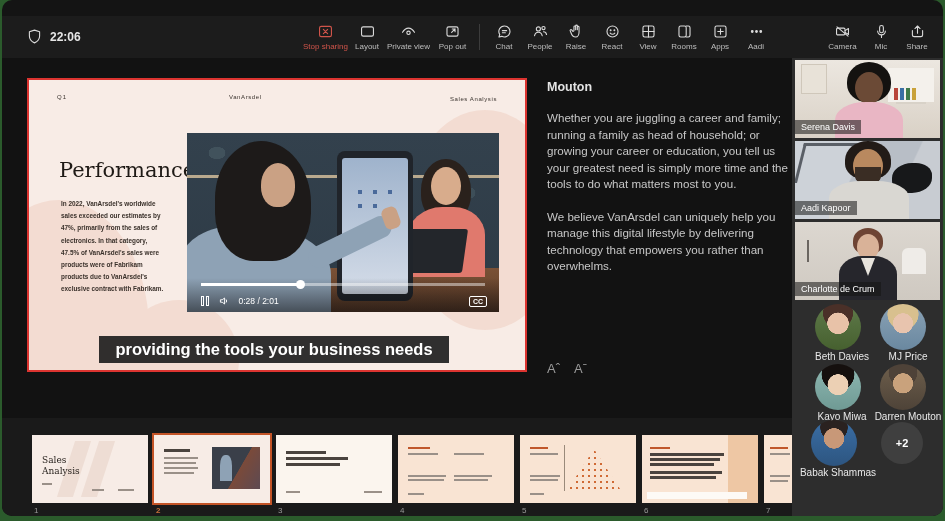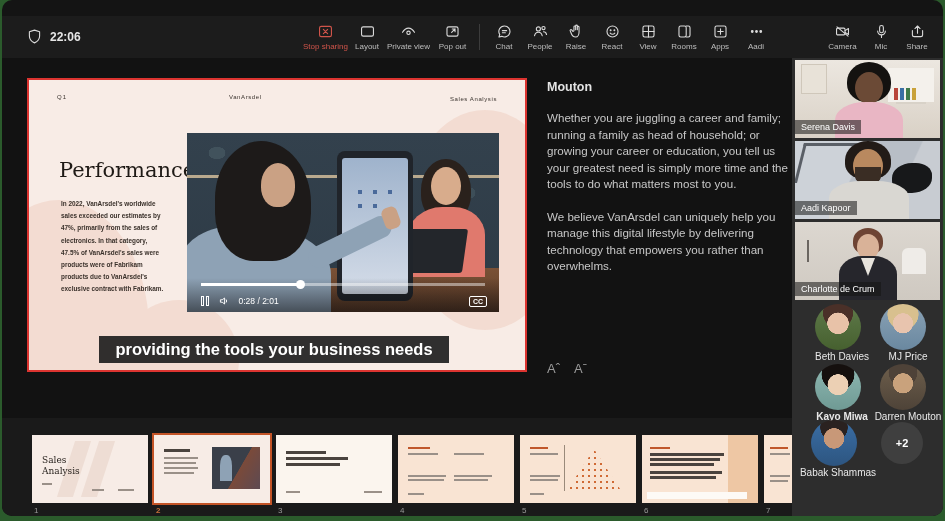--- a/index.html
+++ b/index.html
@@ -493,21 +493,21 @@
       <div class="p-shirtC"></div>
       <div class="namechip">Charlotte de Crum</div>
     </div>
 
     <div class="avatar av-beth" style="left:23px; top:246px;"></div>
     <div class="aname" style="left:0px; top:293px;">Beth Davies</div>
     <div class="avatar av-mj" style="left:88px; top:246px;"></div>
     <div class="aname" style="left:66px; top:293px;">MJ Price</div>
 
     <div class="avatar av-kayo" style="left:23px; top:306px;"></div>
-    <div class="aname" style="left:0px; top:353px;font-weight:bold;">Kayo Miwa</div>
+    <div class="aname" style="left:0px; top:353px;">Kayo Miwa</div>
     <div class="avatar av-darren" style="left:88px; top:306px;"></div>
     <div class="aname" style="left:66px; top:353px;">Darren Mouton</div>
 
     <div class="avatar av-babak" style="left:19px; top:362px;"></div>
     <div class="aname" style="left:-4px; top:409px;">Babak Shammas</div>
     <div class="overflow-pill" style="left:89px; top:364px;">+2</div>
   </div>
 
 </div>
 

